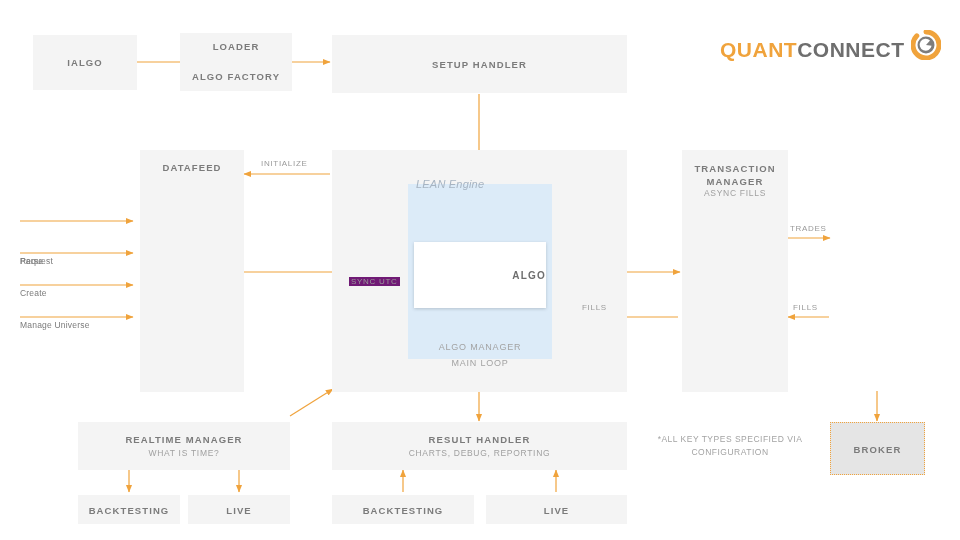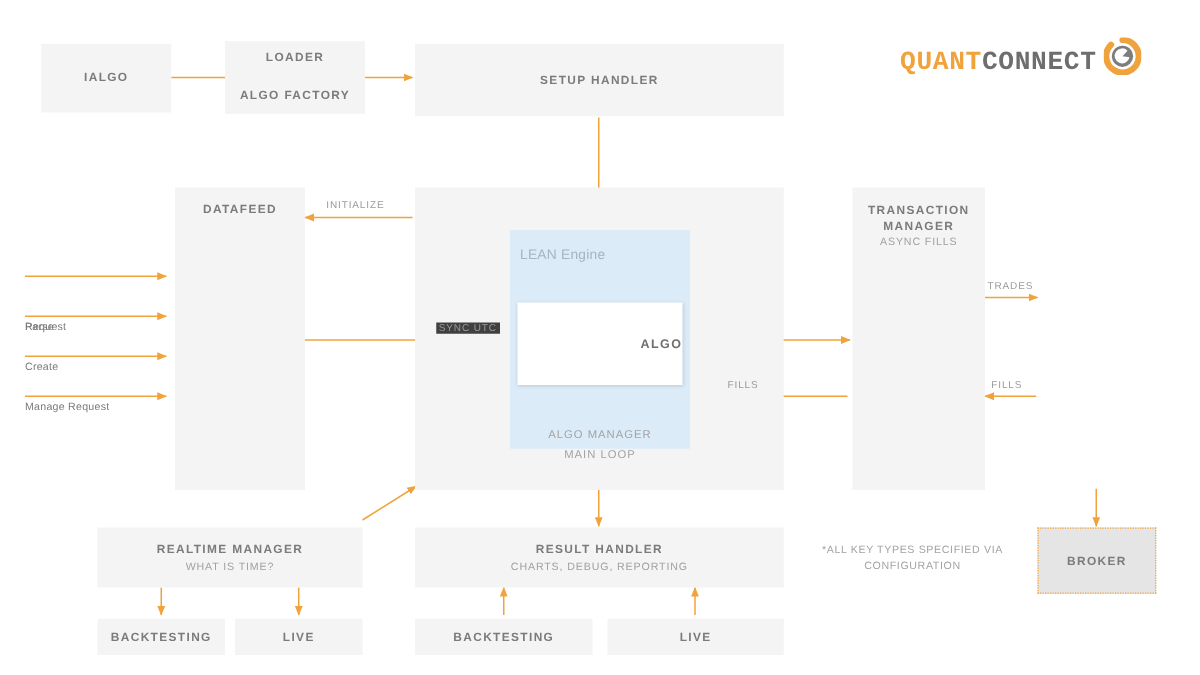--- a/index.html
+++ b/index.html
@@ -109,21 +109,20 @@
     left: 0;
     top: 0;
     width: 960px;
     height: 540px;
     pointer-events: none;
   }
   .logo {
     position: absolute;
     display: flex;
     align-items: center;
-    font-family: Liberation Mono, monospace;
   }
   .logo-quant {
     font-size: 21px;
     font-weight: bold;
     letter-spacing: 0.5px;
     color: #f0a33c;
   }
   .logo-connect {
     font-size: 21px;
     font-weight: bold;
@@ -207,39 +206,39 @@
         <path d="M15 2 a13 13 0 1 1 -9.2 3.8" stroke="#f0a33c" stroke-width="5" fill="none" stroke-linecap="round"></path>
         <circle cx="15" cy="15" r="8.5" fill="#7d7d7d"></circle>
         <path d="M19 10.5 a6 6 0 1 0 1.6 5.3 L15 15 z" fill="#ffffff"></path>
       </svg>
     </span>
   </div>
 
   <div class="side-label" style="left:20px; top:224px;margin-top:32px;">Request</div>
   <div class="side-label" style="left:20px; top:256px;">Parse</div>
   <div class="side-label" style="left:20px; top:288px;">Create</div>
-  <div class="side-label" style="left:20px; top:320px;">Manage Request</div>
+  <div class="side-label" style="left:20px; top:320px;">Manage Universe</div>
 
   <div class="box" style="left:140px; top:150px; width:104px; height:242px;">
     <div class="box-label" style="top:12px;">DATAFEED</div>
   </div>
 
   <div class="edge-label" style="left:261px; top:159px;">INITIALIZE</div>
 
   <div class="box" style="left:332px; top:150px; width:295px; height:242px;">
     <div class="lean-panel" style="left:76px; top:34px; width:144px; height:175px;"></div>
-    <div class="lean-title" style="left:84px; top:48px;">LEAN Engine</div>
+    <div class="lean-title" style="left:84px; top:28px;font-style:italic;">LEAN Engine</div>
     <div class="algo-box" style="left:82px; top:92px; width:132px; height:66px;">
       <div class="algo-text" style="top:28px;">ALGO</div>
     </div>
     <div class="inner-cap" style="top:192px; left:76px; width:144px;">ALGO MANAGER</div>
     <div class="inner-cap" style="top:208px; left:76px; width:144px;">MAIN LOOP</div>
   </div>
 
-  <div class="edge-label" style="left:349px; top:258px; background:#404040; padding:0 2px;">SYNC UTC</div>
+  <div class="edge-label" style="left:349px; top:277px; background:#701a75; padding:0 2px;">SYNC UTC</div>
 
   <div class="edge-label" style="left:582px; top:303px;">FILLS</div>
 
   <div class="box" style="left:682px; top:150px; width:106px; height:242px;">
     <div class="box-label" style="top:12px; padding:0 6px; line-height:13px;">TRANSACTION MANAGER</div>
     <div class="box-sub" style="top:38px;">ASYNC FILLS</div>
   </div>
 
   <div class="edge-label" style="left:790px; top:224px;">TRADES</div>
   <div class="edge-label" style="left:793px; top:303px;">FILLS</div>

